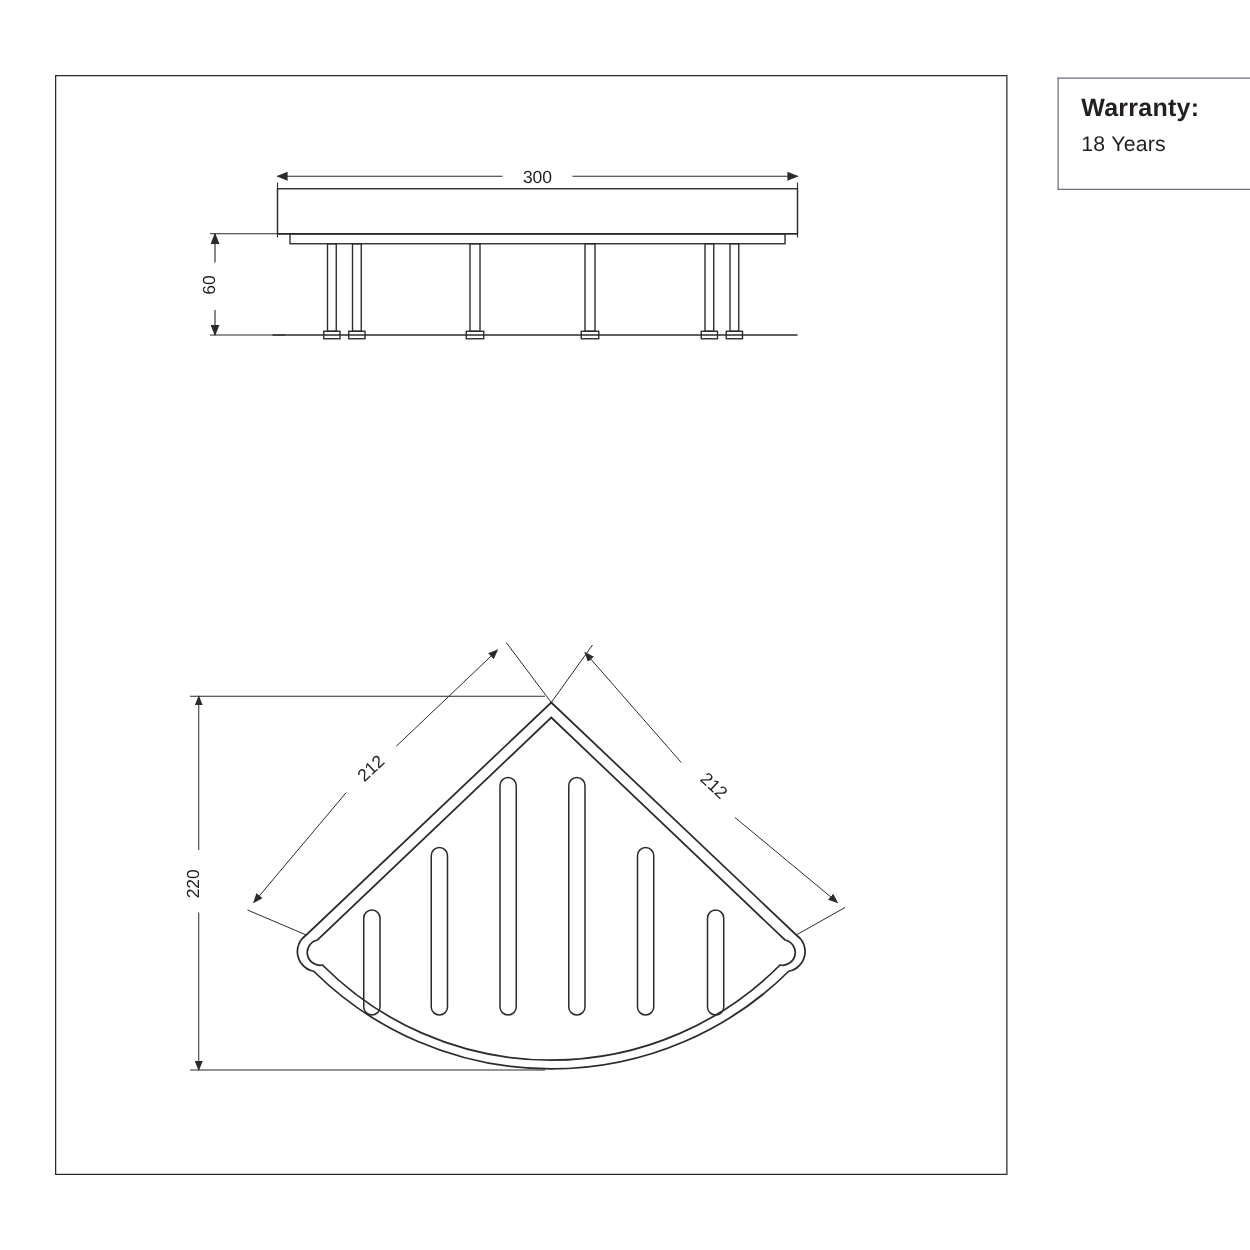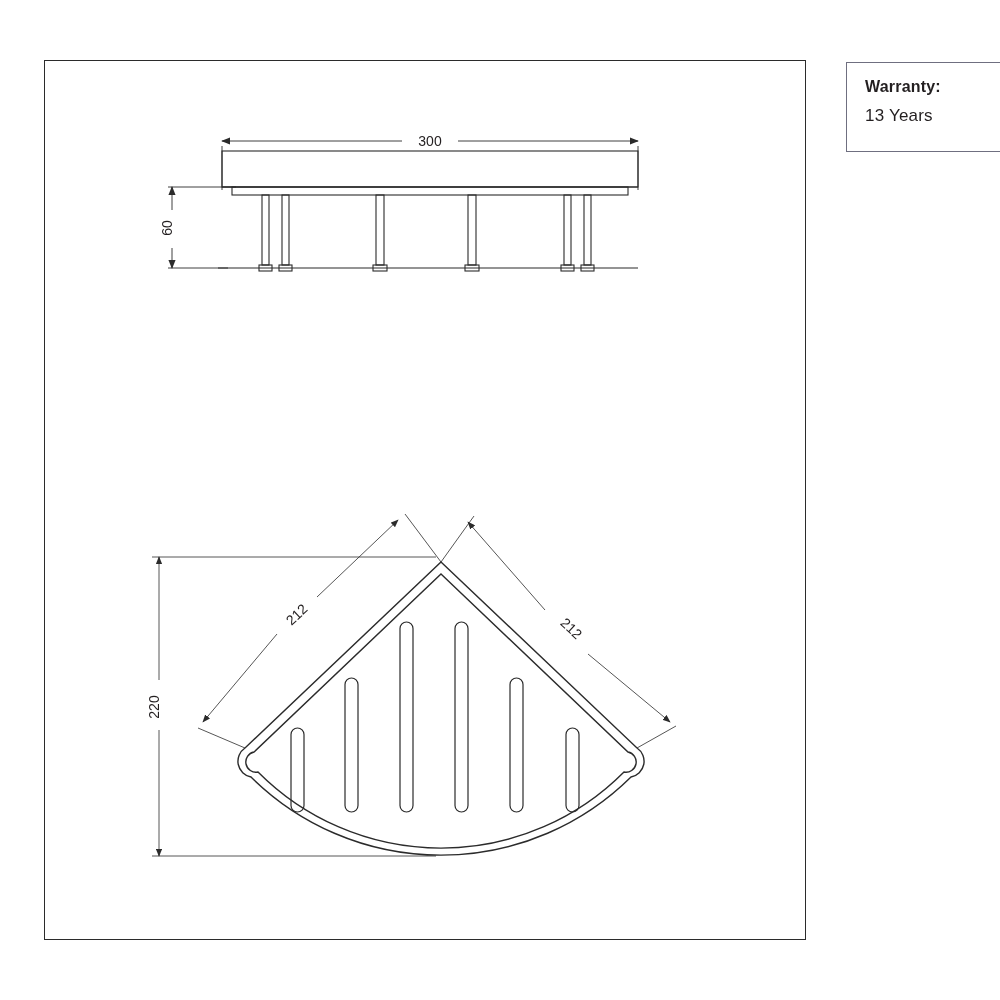--- a/index.html
+++ b/index.html
@@ -43,21 +43,21 @@
     top: 62px;
     width: 154px;
     height: 90px;
     border: 1px solid #6f6f80;
     border-right: none;
     box-sizing: border-box;
     background: #ffffff;
     padding: 14px 0 0 18px;
   }
   .warranty-title {
-    font-size: 16px;
+    font-size: 20px;
     font-weight: bold;
     color: #231f20;
     line-height: 20px;
     letter-spacing: 0.2px;
   }
   .warranty-value {
     font-size: 17px;
     font-weight: normal;
     color: #231f20;
     line-height: 22px;
@@ -82,21 +82,21 @@
 </style>
 </head>
 <body>
 
 <div id="stage">
 
   <div class="drawing-frame"></div>
 
   <div class="warranty-box">
     <div class="warranty-title">Warranty:</div>
-    <div class="warranty-value">13 Years</div>
+    <div class="warranty-value">18 Years</div>
   </div>
 
   <svg class="tech" viewBox="0 0 1000 1000">
     <defs>
       <marker id="arrEnd" markerWidth="10" markerHeight="8" refX="9" refY="4" orient="auto">
         <path d="M0,0 L10,4 L0,8 z" fill="#2b2b2b"></path>
       </marker>
       <marker id="arrStart" markerWidth="10" markerHeight="8" refX="1" refY="4" orient="auto">
         <path d="M10,0 L0,4 L10,8 z" fill="#2b2b2b"></path>
       </marker>

